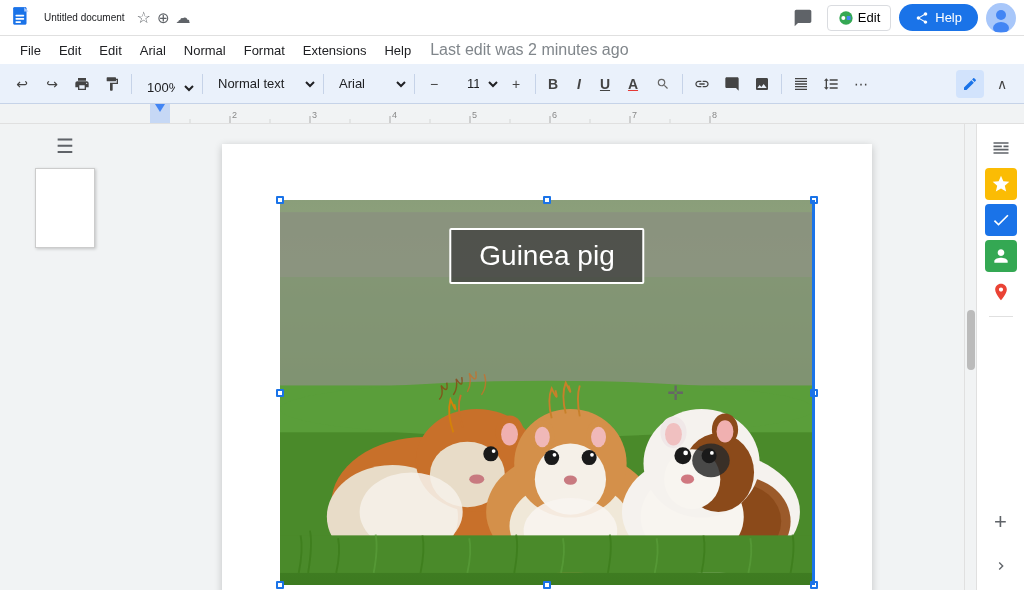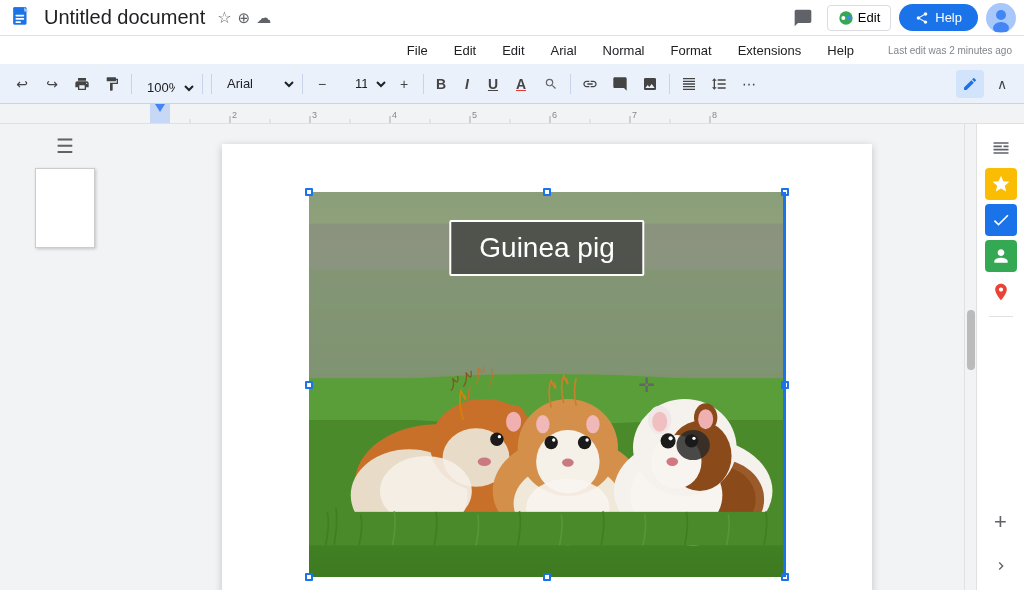--- a/index.html
+++ b/index.html
@@ -5,36 +5,36 @@
     * { margin: 0; padding: 0; box-sizing: border-box; }
     body { font-family: Arial, sans-serif; background: #f0f0f0; width: 1024px; height: 590px; overflow: hidden; display: flex; flex-direction: column; }
 
     
     #title-bar {
       display: flex; align-items: center; background: #fff; height: 36px;
       padding: 0 8px; border-bottom: 1px solid #e0e0e0; gap: 8px;
     }
     #app-icon { width: 28px; height: 28px; display: flex; align-items: center; justify-content: center; }
     #app-icon svg { width: 26px; height: 26px; }
-    #doc-title { font-size: 20px; color: #202124; font-weight: 400; }
+    #doc-title { font-size: 10px; color: #202124; font-weight: 400; }
     #title-icons { display: flex; gap: 6px; align-items: center; margin-left: 4px; }
     #title-icons span { color: #5f6368; font-size: 16px; cursor: pointer; }
     #title-right { margin-left: auto; display: flex; align-items: center; gap: 8px; }
     #chat-icon { width: 32px; height: 32px; display: flex; align-items: center; justify-content: center; cursor: pointer; }
     #meet-btn { background: #fff; border: 1px solid #dadce0; border-radius: 4px; padding: 4px 10px; font-size: 13px; display: flex; align-items: center; gap: 4px; cursor: pointer; }
     #share-btn { background: #1a73e8; color: #fff; border: none; border-radius: 20px; padding: 6px 16px; font-size: 13px; font-weight: 500; cursor: pointer; display: flex; align-items: center; gap: 6px; }
     #avatar { width: 30px; height: 30px; border-radius: 50%; background: #a8c7fa; overflow: hidden; display: flex; align-items: center; justify-content: center; }
 
     
     #menu-bar {
       display: flex; align-items: center; background: #fff; height: 28px;
-      padding: 0 12px; gap: 10px; justify-content: flex-end;
+      padding: 0 12px; gap: 2px;
     }
     .menu-item { font-size: 13px; color: #202124; padding: 3px 8px; cursor: pointer; border-radius: 3px; white-space: nowrap; }
-    #last-edit { font-size: 10px; color: #80868b; margin-left: 16px; }
+    #last-edit { font-size: 16px; color: #80868b; margin-left: 9px; }
 
     
     #toolbar {
       display: flex; align-items: center; background: #eaf1fb; height: 40px;
       padding: 0 8px; gap: 2px; border-bottom: 1px solid #c6d3e8;
     }
     .tb-btn { background: none; border: none; cursor: pointer; padding: 4px 5px; border-radius: 4px; color: #444; font-size: 14px; display: flex; align-items: center; justify-content: center; min-width: 28px; height: 28px; }
     .tb-divider { width: 1px; height: 20px; background: #c6d3e8; margin: 0 3px; }
     .tb-select { border: none; background: #eaf1fb; font-size: 13px; color: #202124; cursor: pointer; padding: 3px 6px; border-radius: 4px; height: 28px; }
     #zoom-select { width: 60px; margin-top: 8px; }
@@ -57,21 +57,21 @@
 
     
     #left-sidebar { width: 130px; background: #f1f3f4; display: flex; flex-direction: column; align-items: center; padding-top: 10px; }
     #page-thumb { width: 60px; height: 80px; background: #fff; border: 1px solid #ccc; margin-top: 10px; cursor: pointer; box-shadow: 1px 1px 3px rgba(0,0,0,0.2); }
 
     
     #doc-area { flex: 1; background: #f1f3f4; overflow-y: auto; overflow-x: hidden; padding: 20px 0; display: flex; justify-content: center; position: relative; }
     #page { background: #fff; width: 650px; min-height: 500px; box-shadow: 0 2px 8px rgba(0,0,0,0.2); padding: 40px; position: relative; }
 
     
-    #img-container { position: relative; width: 476px; margin: 8px auto; }
+    #img-container { position: relative; width: 534px; margin: 16px auto; }
     #guinea-img { width: 100%; height: 385px; position: relative; overflow: hidden; border-radius: 2px; background: #4a7c59; }
 
     
     .grass-bg {
       position: absolute; bottom: 0; left: 0; right: 0; height: 55%; 
       background: linear-gradient(to bottom, #5a9e3a, #3d7a20);
     }
     .grass-bg-top {
       position: absolute; bottom: 50%; left: 0; right: 0; height: 30%;
       background: linear-gradient(to bottom, #6aae4a 0%, #5a9e3a 100%);
@@ -198,20 +198,23 @@
   <button class="tb-btn">
     <svg width="16" height="16" viewBox="0 0 24 24" fill="#444">
         <path d="M18 4V3c0-.55-.45-1-1-1H5c-.55 0-1 .45-1 1v4c0 .55.45 1 1 1h12c.55 0 1-.45 1-1V6h1v4H9v11c0 .55.45 1 1 1h2c.55 0 1-.45 1-1v-9h8V4h-3z"></path>
       </svg>
   </button>
   <div class="tb-divider"></div>
   <select class="tb-select" id="zoom-select">
     <option>100%</option><option>75%</option><option>125%</option>
   </select>
   <div class="tb-divider"></div>
+  <select class="tb-select" id="style-select">
+    <option>Normal text</option><option>Heading 1</option><option>Heading 2</option>
+  </select>
   <div class="tb-divider"></div>
   <select class="tb-select" id="font-select">
     <option>Arial</option><option>Times New Roman</option><option>Georgia</option>
   </select>
   <div class="tb-divider"></div>
   <div class="tb-font-size">
     <button class="tb-btn size-btn">−</button>
     <select class="tb-select" id="font-size-select">
       <option>11</option><option>10</option><option>12</option><option>14</option>
     </select>

